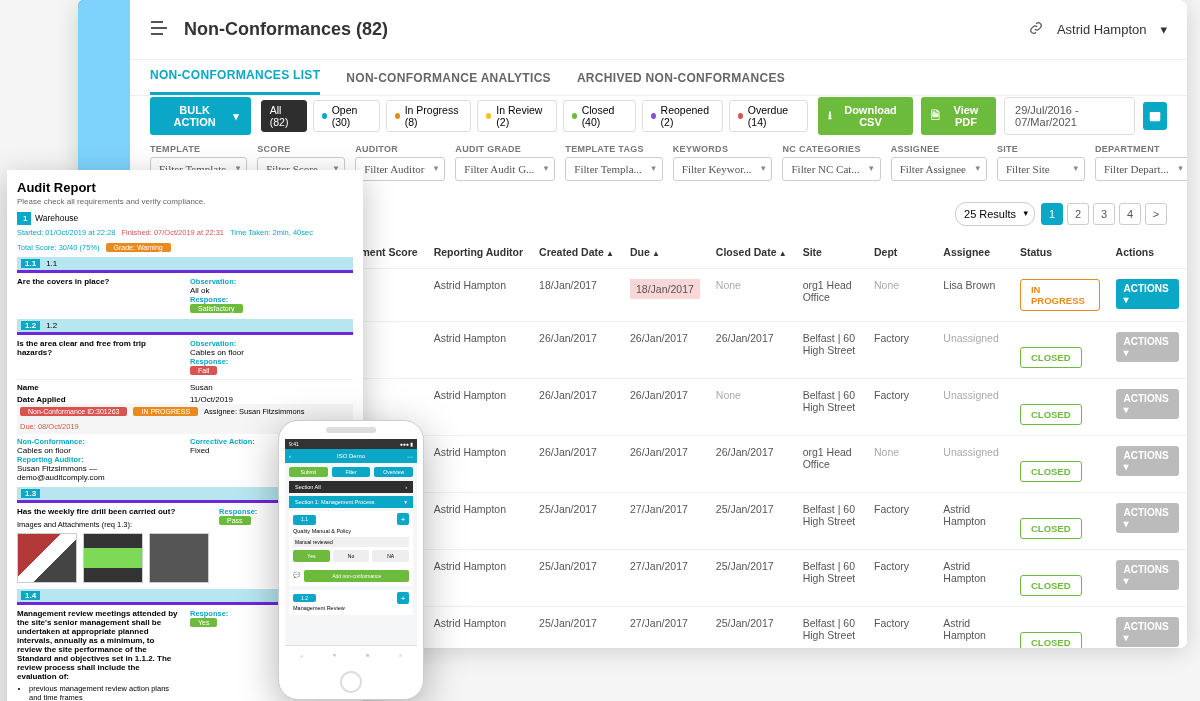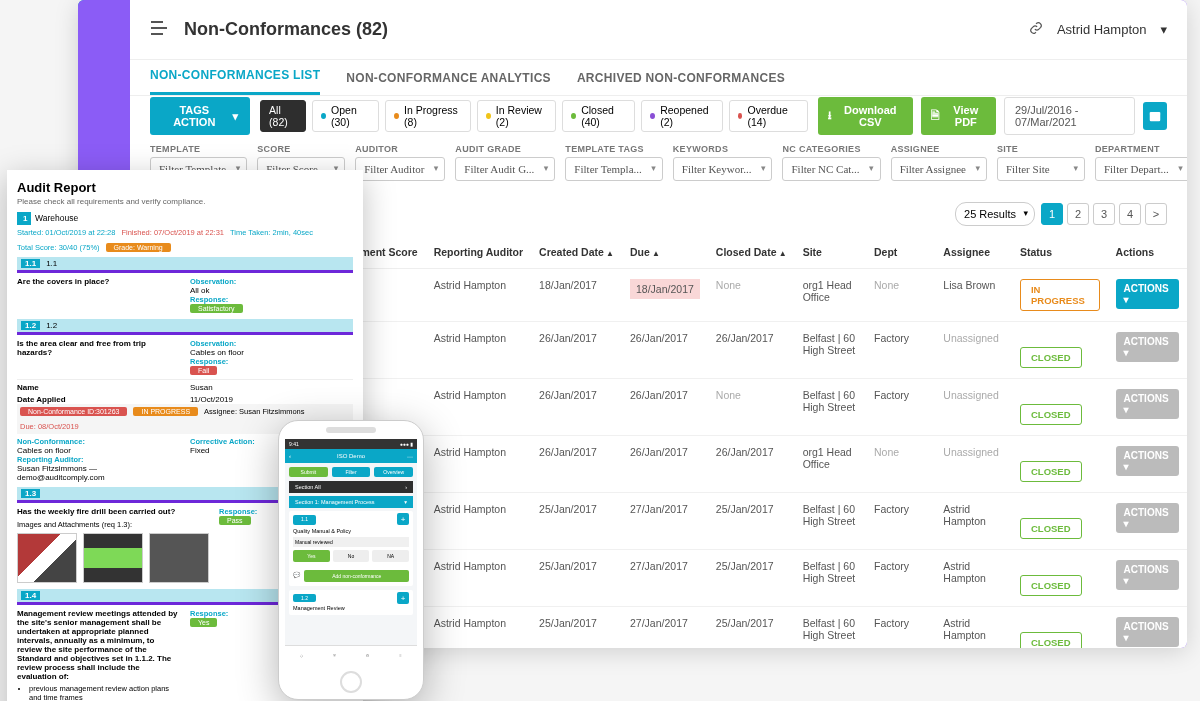--- a/index.html
+++ b/index.html
@@ -1,19 +1,19 @@
 <!DOCTYPE html>
 <html><head>
 <meta charset="utf-8">
 <style>
 * { box-sizing: border-box; margin: 0; padding: 0; font-family: -apple-system, BlinkMacSystemFont, "Segoe UI", Arial, sans-serif; }
 body { background: #f5f5f5; position: relative; width: 1200px; height: 701px; overflow: hidden; }
 
 
-.app { position: absolute; left: 78px; top: 0; width: 1109px; height: 648px; background: #8b5cf6; border-radius: 6px; box-shadow: 0 4px 24px rgba(0,0,0,0.15); overflow: hidden; }
+.app { position: absolute; left: 78px; top: 0; width: 1109px; height: 648px; background: #7dd3fc; border-radius: 6px; box-shadow: 0 4px 24px rgba(0,0,0,0.15); overflow: hidden; }
 
 
 .sidebar { position: absolute; left: 78px; top: 0; width: 52px; height: 648px; background: #0aa7c7; border-radius: 6px 0 0 6px; display: flex; flex-direction: column; align-items: center; }
 .logo { width: 52px; height: 60px; display: flex; align-items: center; justify-content: center; color: #fff; }
 .logo svg { width: 28px; height: 28px; }
 .sidebar-item { width: 52px; height: 42px; display: flex; align-items: center; justify-content: center; color: rgba(255,255,255,0.85); cursor: pointer; }
 .sidebar-item svg { width: 16px; height: 16px; }
 
 
 .topbar { position: absolute; left: 52px; right: 0; top: 0; height: 60px; display: flex; align-items: center; padding: 0 20px; border-bottom: 1px solid #eee; background:#fff;}
@@ -158,21 +158,21 @@
   </div>
 
   <div class="tabs" id="tabs">
       <span class="tab active">NON-CONFORMANCES LIST</span>
       <span class="tab">NON-CONFORMANCE ANALYTICS</span>
       <span class="tab">ARCHIVED NON-CONFORMANCES</span>
     </div>
 
   <div class="toolbar">
     <button class="bulk-btn">
-        <span>TAGS ACTION</span> 
+        <span>BULK ACTION</span> 
         <span>▾</span>
       </button>
     <div id="chips" style="display:flex;gap:6px;">
         <span class="chip all">
           <span>All (82)</span>
         </span>
         <span class="chip ">
           <span class="dot" style="background: rgb(10, 167, 199);"></span>
           <span>Open (30)</span>
         </span>

